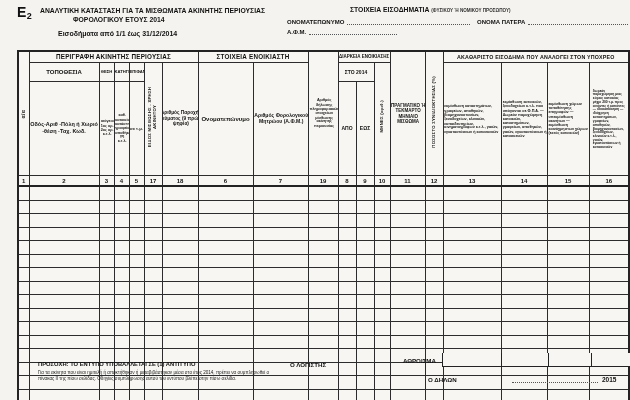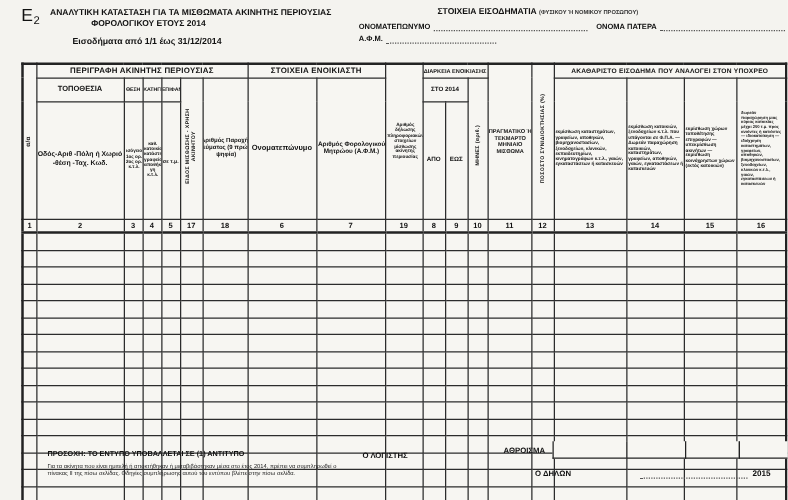--- a/index.html
+++ b/index.html
@@ -7,21 +7,21 @@
     width:630px;height:400px;
     background:#f4f3ef;
     font-family:"Liberation Sans", sans-serif;
     color:#111;
     position:relative;
     -webkit-font-smoothing:antialiased;
   }
   .page{position:absolute;inset:0;overflow:hidden;}
 
   
-  .form-code{position:absolute;left:17px;top:4px;font-weight:normal;font-size:14px;letter-spacing:0.5px;}
+  .form-code{position:absolute;left:17px;top:4px;font-weight:bold;font-size:14px;letter-spacing:0.5px;}
   .form-code .sub{font-size:9px;vertical-align:-2px;}
   .form-titles{position:absolute;left:40px;top:6px;font-weight:bold;font-size:6.8px;line-height:1.35;}
   .form-titles .line2{margin-left:33px;}
   .form-subtitle{position:absolute;left:58px;top:30px;font-weight:bold;font-size:7px;}
 
   .income-title{position:absolute;left:350px;top:6px;font-weight:bold;font-size:6.8px;}
   .income-title .note{font-weight:bold;font-size:4.6px;color:#333;}
   .field-row{position:absolute;display:flex;align-items:flex-end;font-size:6px;font-weight:bold;}
   .dotline{flex:1;border-bottom:1px dotted #555;height:6px;margin-left:3px;}
 

